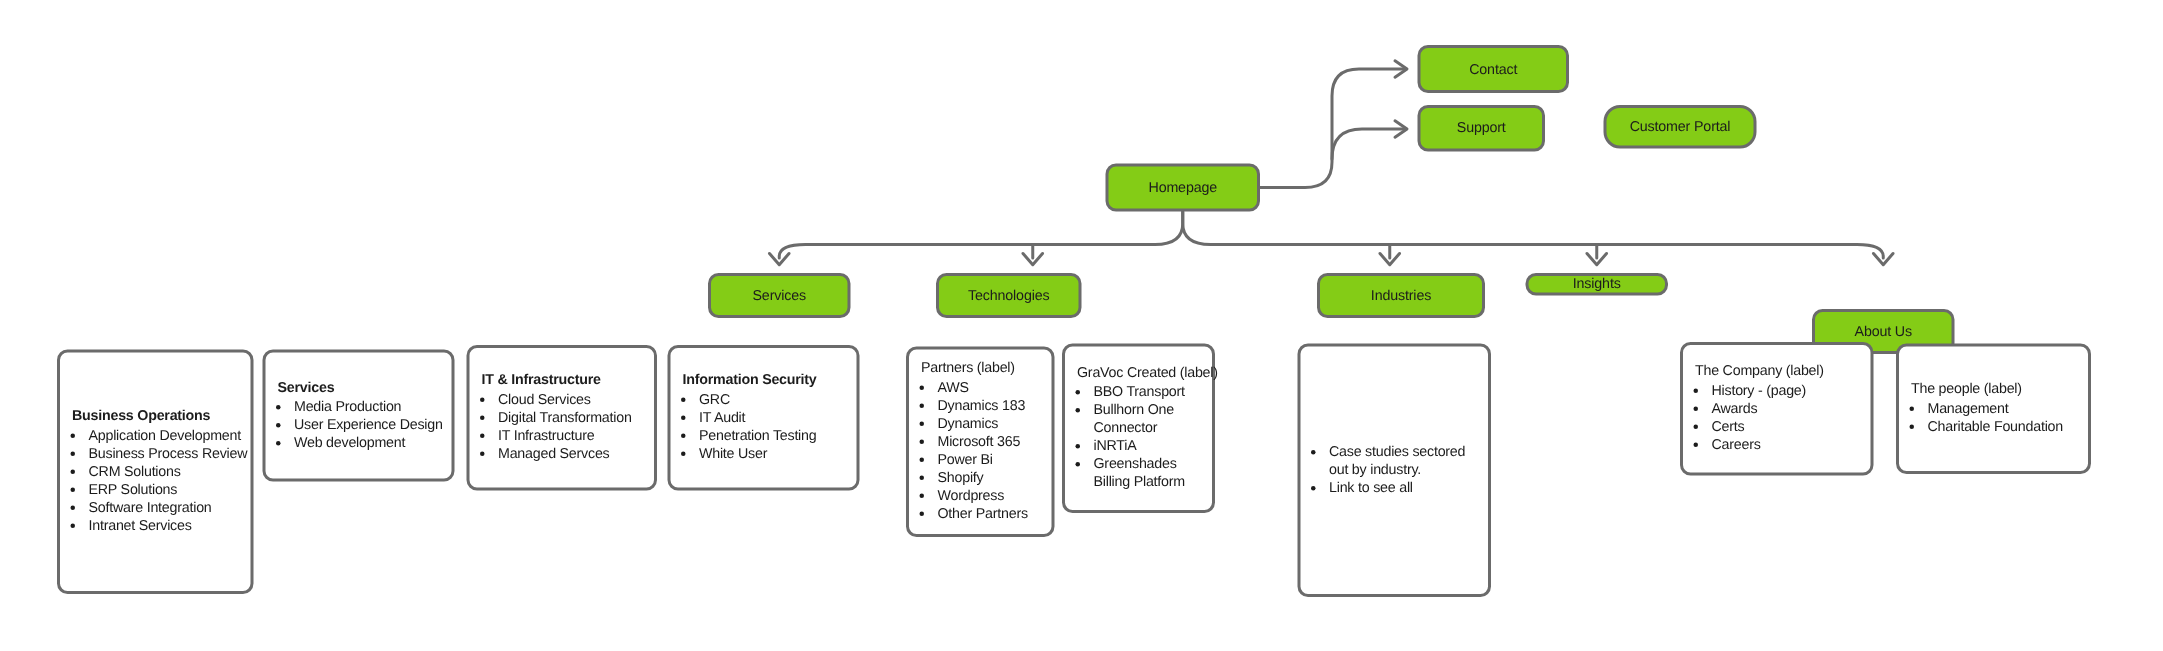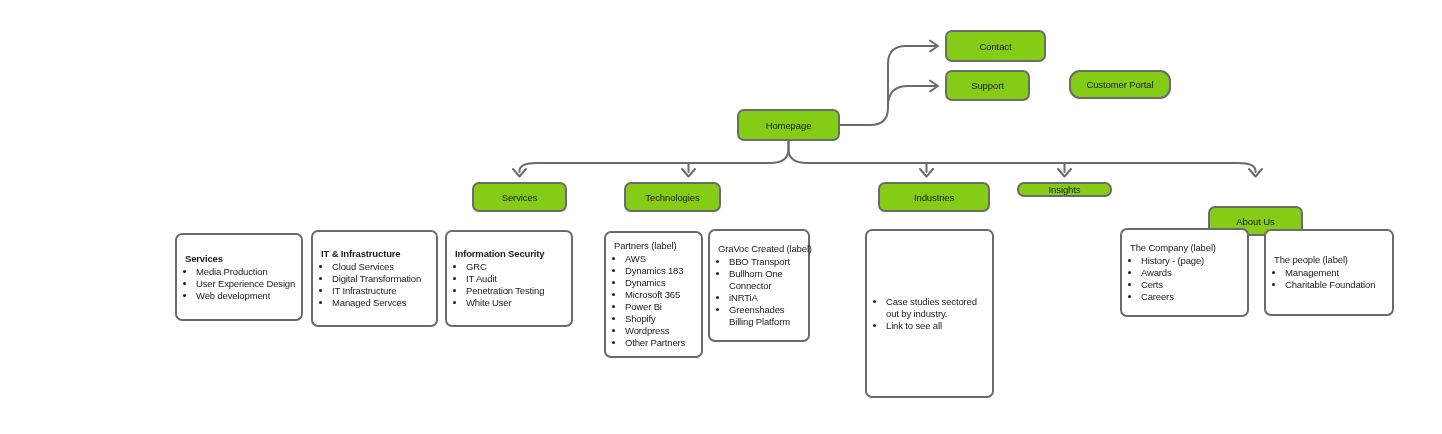--- a/index.html
+++ b/index.html
@@ -104,20 +104,31 @@
   <div class="node" id="node-industries">
     <span>Industries</span>
   </div>
   <div class="node" id="node-insights">
     <span>Insights</span>
   </div>
   <div class="node" id="node-about-us">
     <span>About Us</span>
   </div>
 
+  <div class="card" id="card-business-operations">
+    <div class="card-title" style="font-weight: 700;">Business Operations</div>
+    <ul>
+        <li>Application Development</li>
+        <li>Business Process Review</li>
+        <li>CRM Solutions</li>
+        <li>ERP Solutions</li>
+        <li>Software Integration</li>
+        <li>Intranet Services</li>
+      </ul>
+  </div>
   <div class="card" id="card-creative">
     <div class="card-title" style="font-weight: 700;">Services</div>
     <ul>
         <li>Media Production</li>
         <li>User Experience Design</li>
         <li>Web development</li>
       </ul>
   </div>
   <div class="card" id="card-it-infrastructure">
     <div class="card-title" style="font-weight: 700;">IT &amp; Infrastructure</div>

